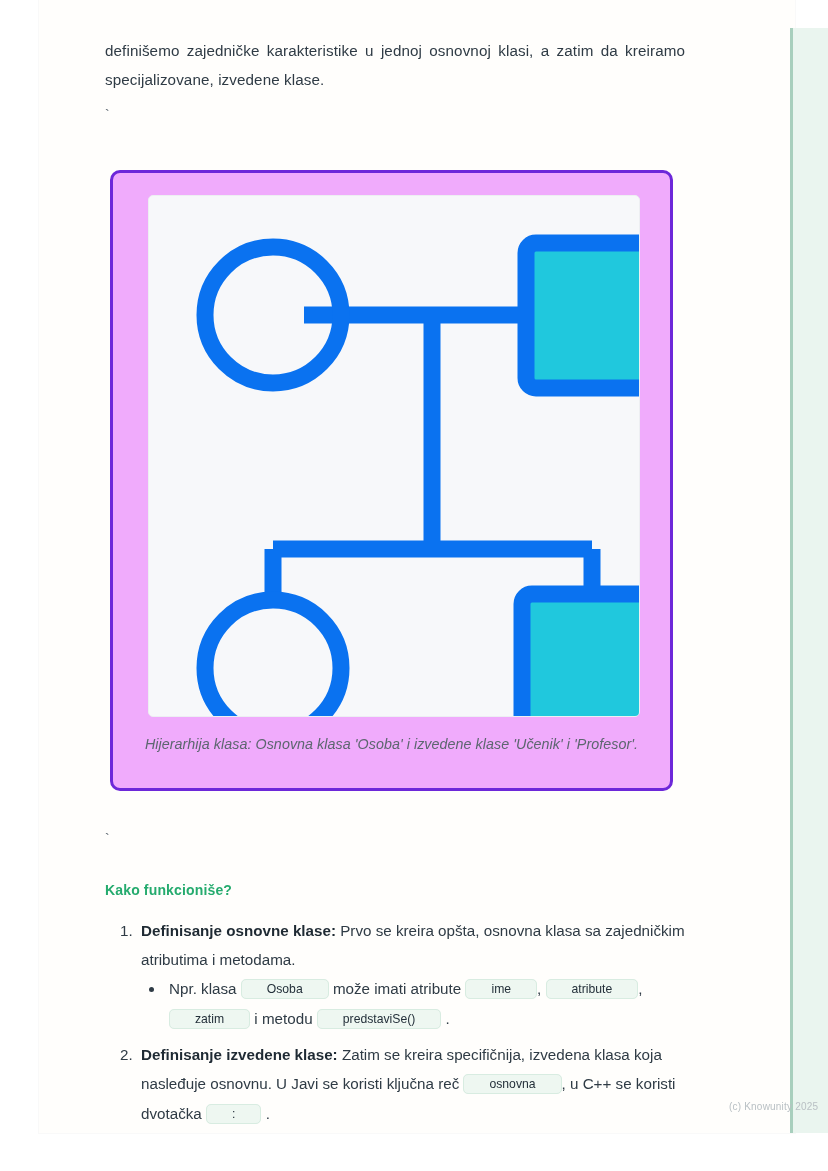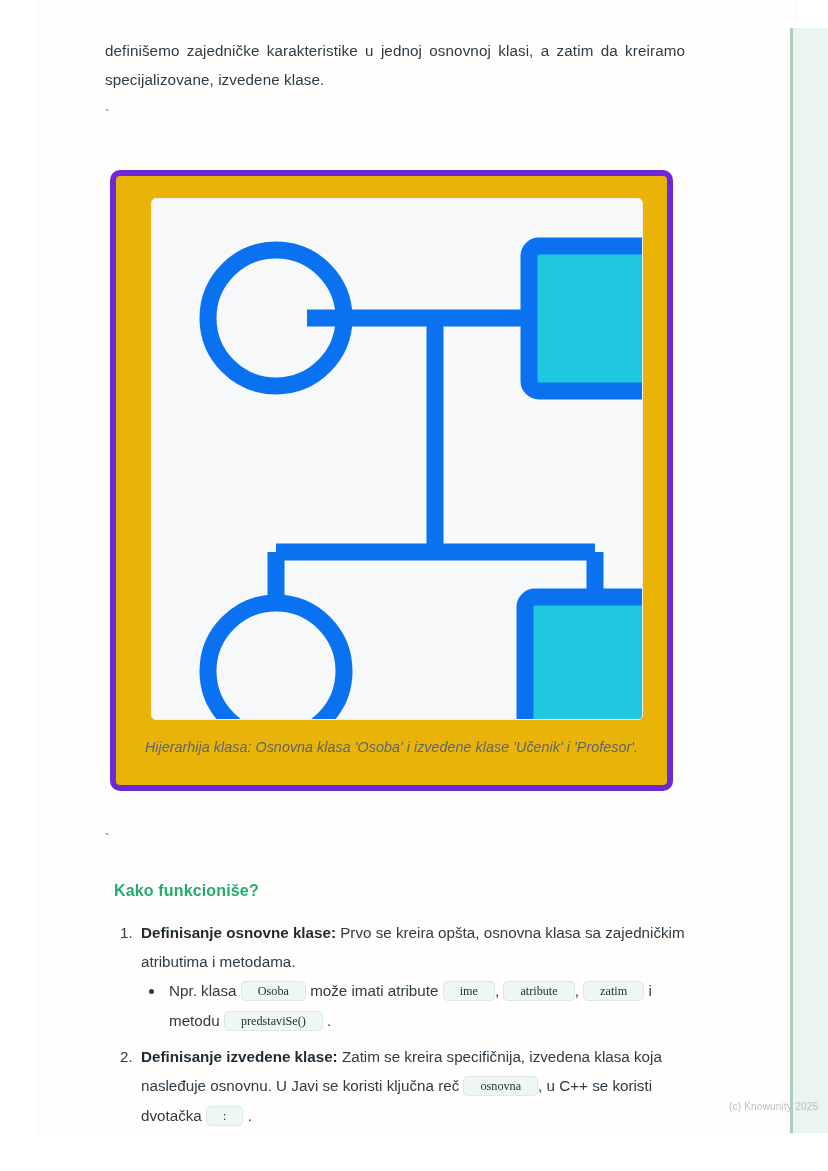--- a/index.html
+++ b/index.html
@@ -72,22 +72,22 @@
     padding-top: 6px;
   }
 
   
   .figure-card {
     position: absolute;
     left: 71px;
     top: 170px;
     width: 563px;
     height: 621px;
-    background: #eab308;
-    border: 6px solid #6d28d9;
+    background: #f0abfc;
+    border: 3px solid #6d28d9;
     border-radius: 10px;
     box-sizing: border-box;
   }
   .figure-inner {
     position: absolute;
     left: 35px;
     top: 22px;
     width: 492px;
     height: 522px;
     background: #f7f8fa;
@@ -107,22 +107,22 @@
     text-align: center;
     font-family: "Liberation Sans", sans-serif;
     font-style: italic;
     font-size: 14.3px;
     color: #5c666f;
     letter-spacing: 0.05px;
   }
 
   
   h2.section-heading {
-    margin: 9px;
-    font-size: 16px;
+    margin: 0;
+    font-size: 14px;
     font-weight: bold;
     color: #25ab6e;
     letter-spacing: 0.15px;
   }
 
   
   ol.steps {
     margin: 18px 0 0 0;
     padding-left: 32px;
     font-size: 15.2px;
@@ -143,26 +143,26 @@
   }
   ul.sub > li {
     padding-left: 4px;
   }
   .bold {
     font-weight: bold;
     color: #1f2a33;
   }
 
   code.inline-code {
-    font-family: Liberation Serif, serif;
+    font-family: Liberation Sans, sans-serif;
     font-size: 12.2px;
     background: #eef7f1;
     border: 1px solid #d8ece1;
     border-radius: 5px;
-    padding: 2px 16px;
+    padding: 2px 25px;
     color: #24303a;
     white-space: nowrap;
     vertical-align: 1px;
   }
 
   
   .watermark {
     position: absolute;
     left: 690px;
     top: 1101px;

